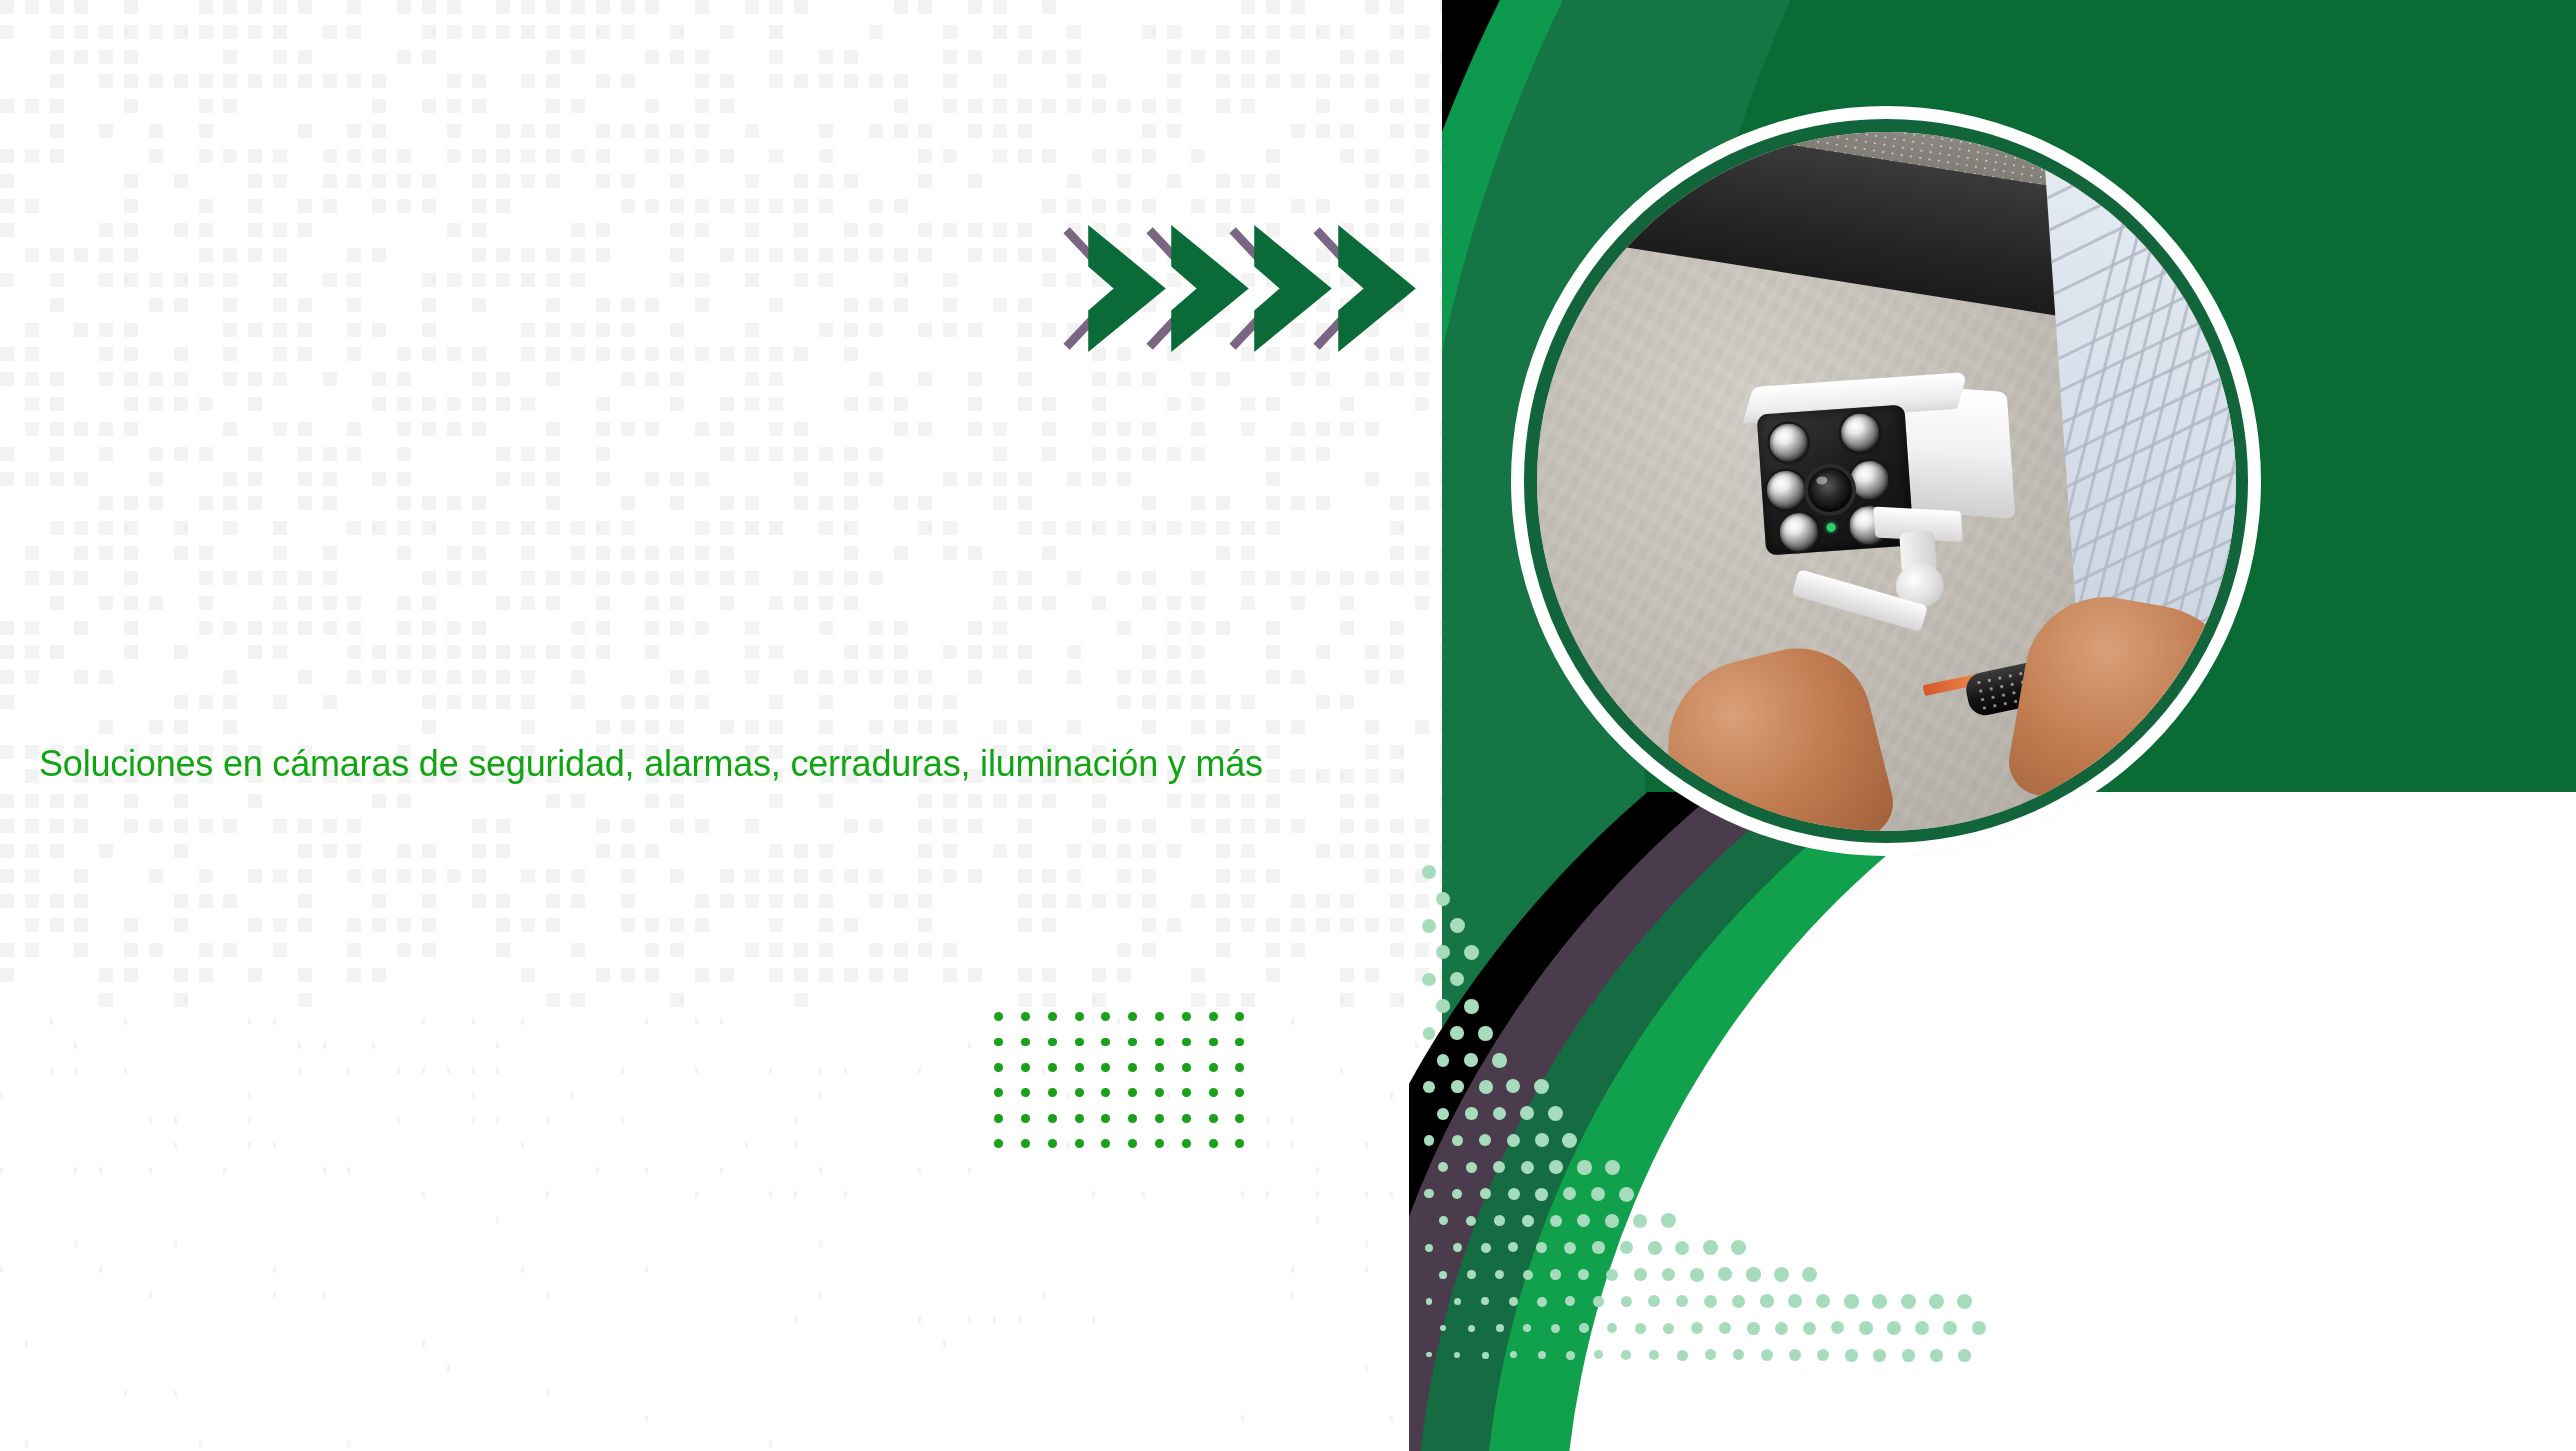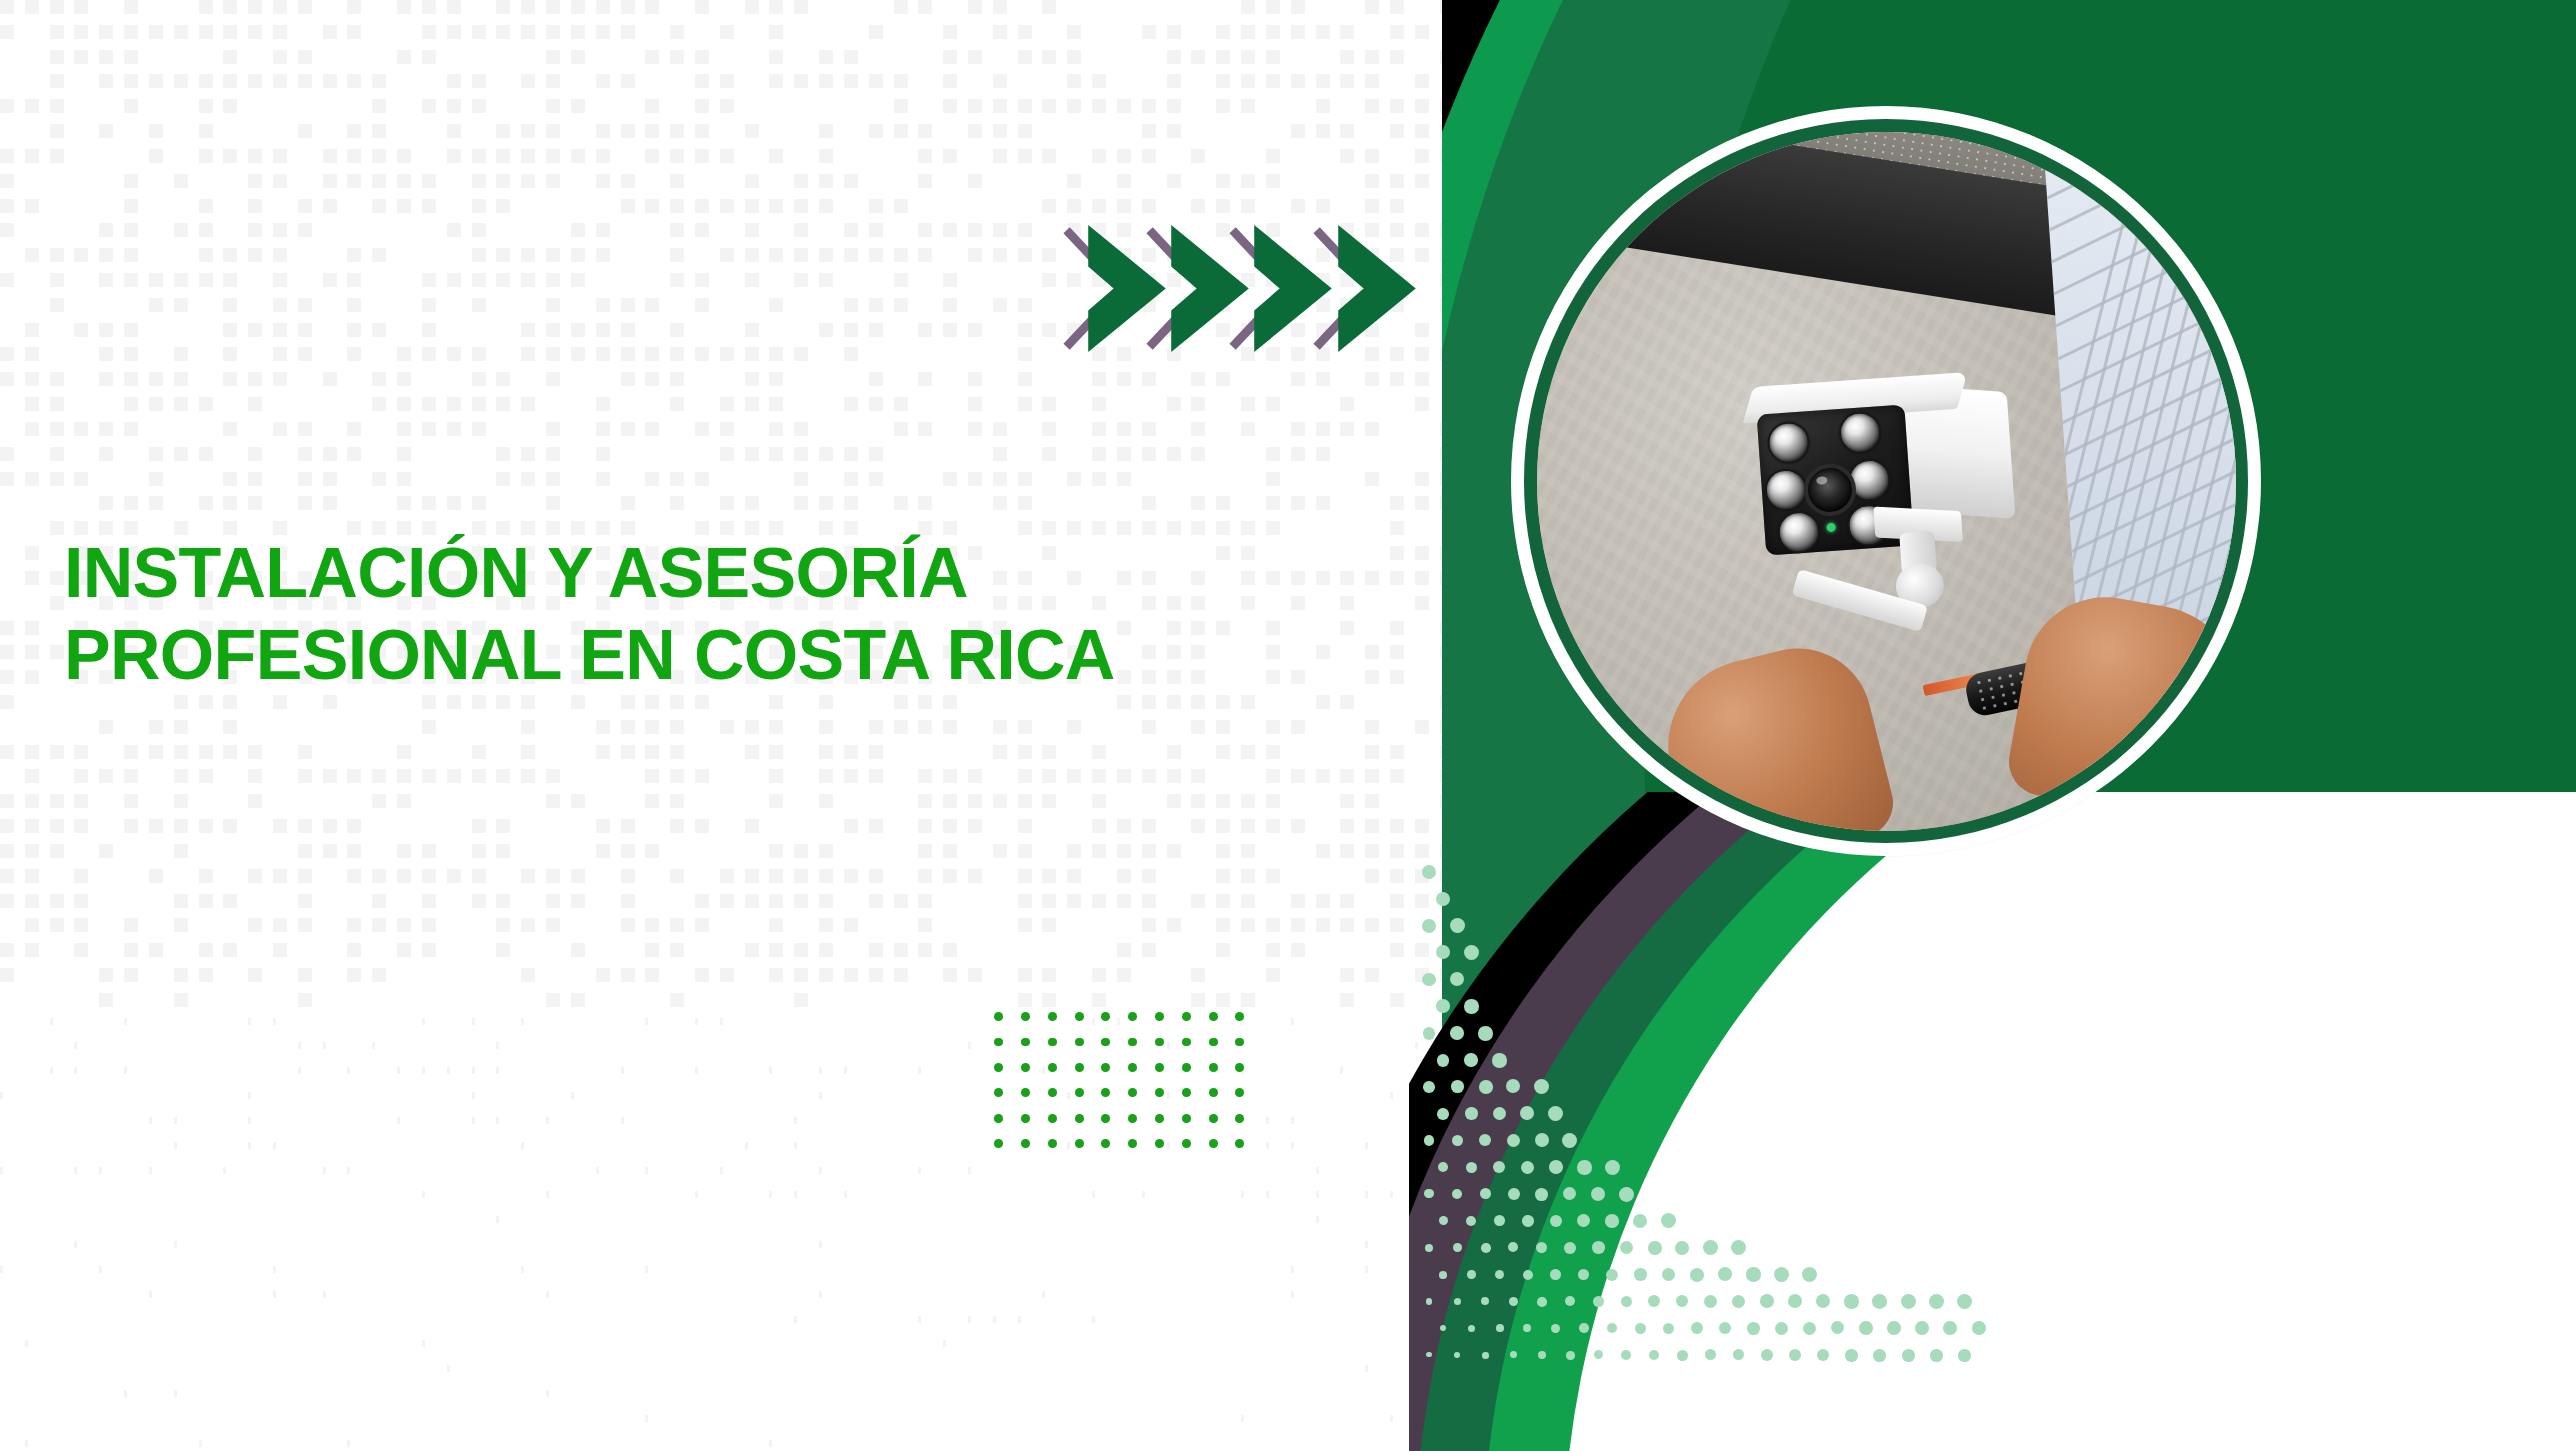--- a/index.html
+++ b/index.html
@@ -2621,23 +2621,22 @@
       <div class="chev-pair" style="left:250px;">
         <svg class="chev-out" width="74" height="127" viewBox="0 0 110 190">
           <path d="M8 8 L90 95 L8 182" fill="none" stroke="#7A6682" stroke-width="13" stroke-linejoin="miter" stroke-linecap="butt"></path>
         </svg>
         <svg class="chev-fill" width="86" height="127" viewBox="0 0 128 190">
           <path d="M6 0 L122 95 L6 190 L6 128 L44 95 L6 62 Z" fill="#0A6B38"></path>
         </svg>
       </div>
     </div>
 
-  <h1 class="headline">INSTALACIÓN Y ASESORÍA
-PROFESIONAL EN COSTA RICA</h1>
-
+
+  <p class="subtitle">Soluciones en cámaras de seguridad, alarmas, cerraduras, iluminación y más</p>
 
   <div class="dotgrid" id="dotgrid">
       <div class="gdot" style="left:0px;top:0px;background:#1AA11A;"></div>
       <div class="gdot" style="left:27px;top:0px;background:#1AA11A;"></div>
       <div class="gdot" style="left:54px;top:0px;background:#1AA11A;"></div>
       <div class="gdot" style="left:81px;top:0px;background:#1AA11A;"></div>
       <div class="gdot" style="left:107px;top:0px;background:#1AA11A;"></div>
       <div class="gdot" style="left:134px;top:0px;background:#1AA11A;"></div>
       <div class="gdot" style="left:161px;top:0px;background:#1AA11A;"></div>
       <div class="gdot" style="left:188px;top:0px;background:#1AA11A;"></div>

